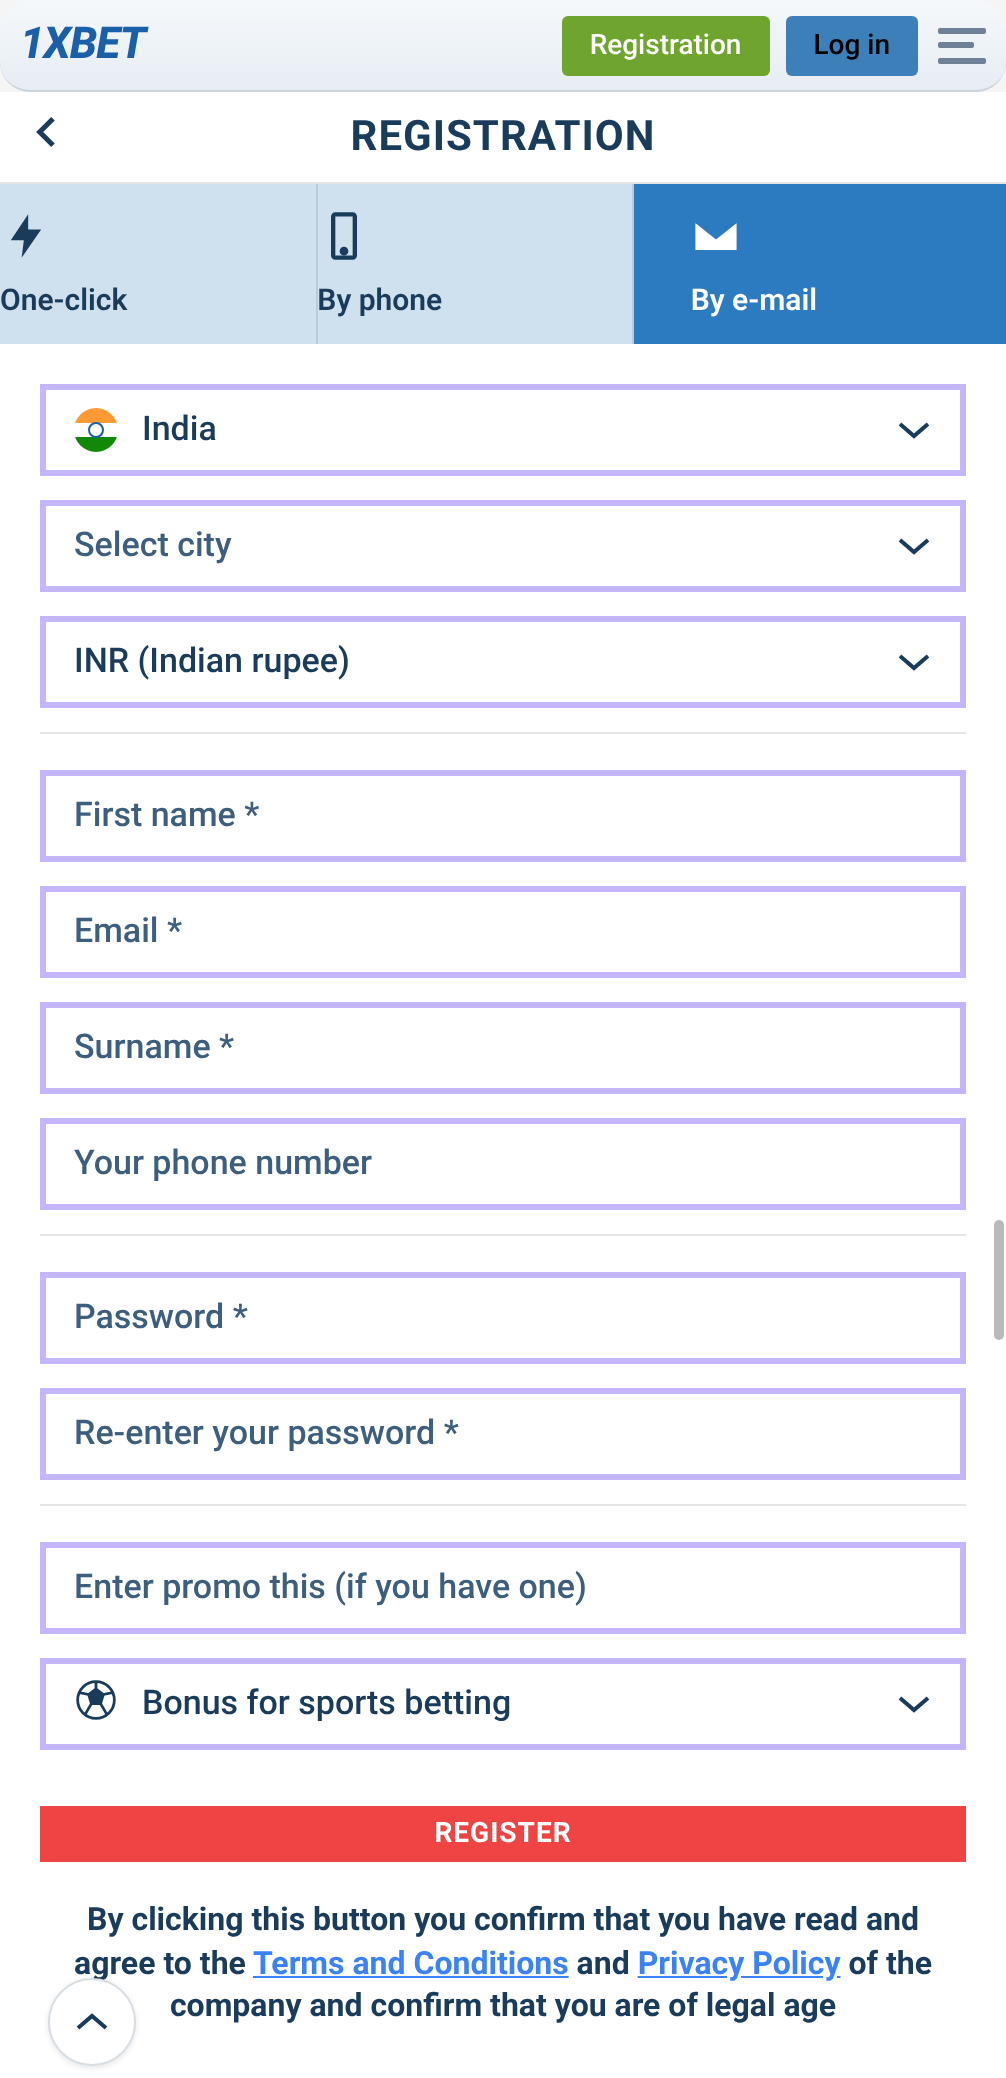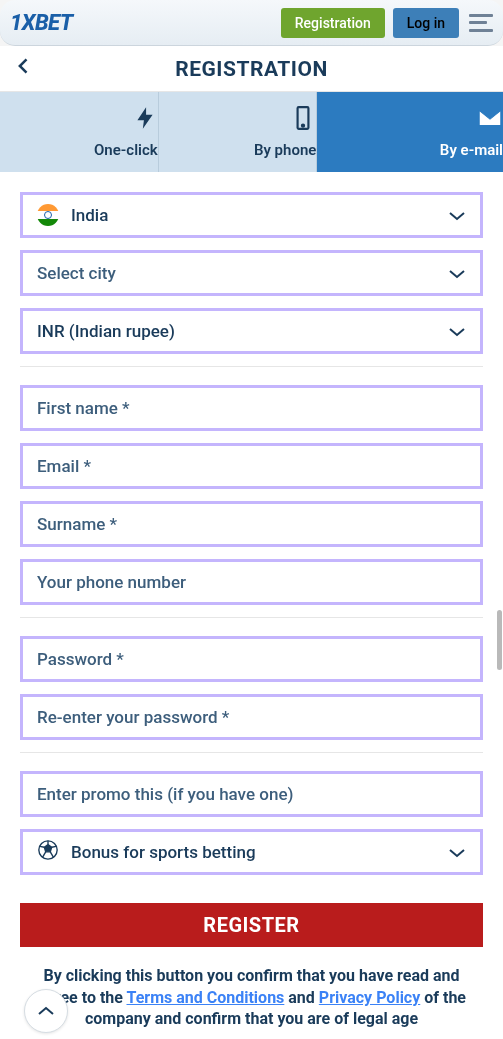--- a/index.html
+++ b/index.html
@@ -98,21 +98,21 @@
   
   .tabs {
     display: flex;
     height: 80px;
     background: #cfe0ee;
   }
   .tab {
     flex: 1;
     display: flex;
     flex-direction: column;
-    align-items: flex-end;
+    align-items: flex-start;
     justify-content: center;
     gap: 10px;
     cursor: pointer;
     border-right: 1px solid #b8ccdc;
     color: #1a3b5a;
     font-size: 15px;
     font-weight: 600;
   }
   .tab:last-child { border-right: none; }
   .tab.active {
@@ -169,25 +169,25 @@
     left: 50%; top: 50%;
     width: 6px; height: 6px;
     border: 1px solid #1a5fa8;
     border-radius: 50%;
     transform: translate(-50%, -50%);
   }
   .soccer { margin-right: 12px; }
 
   .register-btn {
     width: 100%;
-    height: 44px;
-    background: #b91c1c;
+    height: 28px;
+    background: #ef4444;
     color: #fff;
     border: none;
-    font-size: 20px;
+    font-size: 14px;
     font-weight: 700;
     letter-spacing: 0.5px;
     cursor: pointer;
     margin: 16px 0 18px 0;
   }
 
   .confirm-text {
     text-align: center;
     color: #1a3b5a;
     font-size: 16px;

